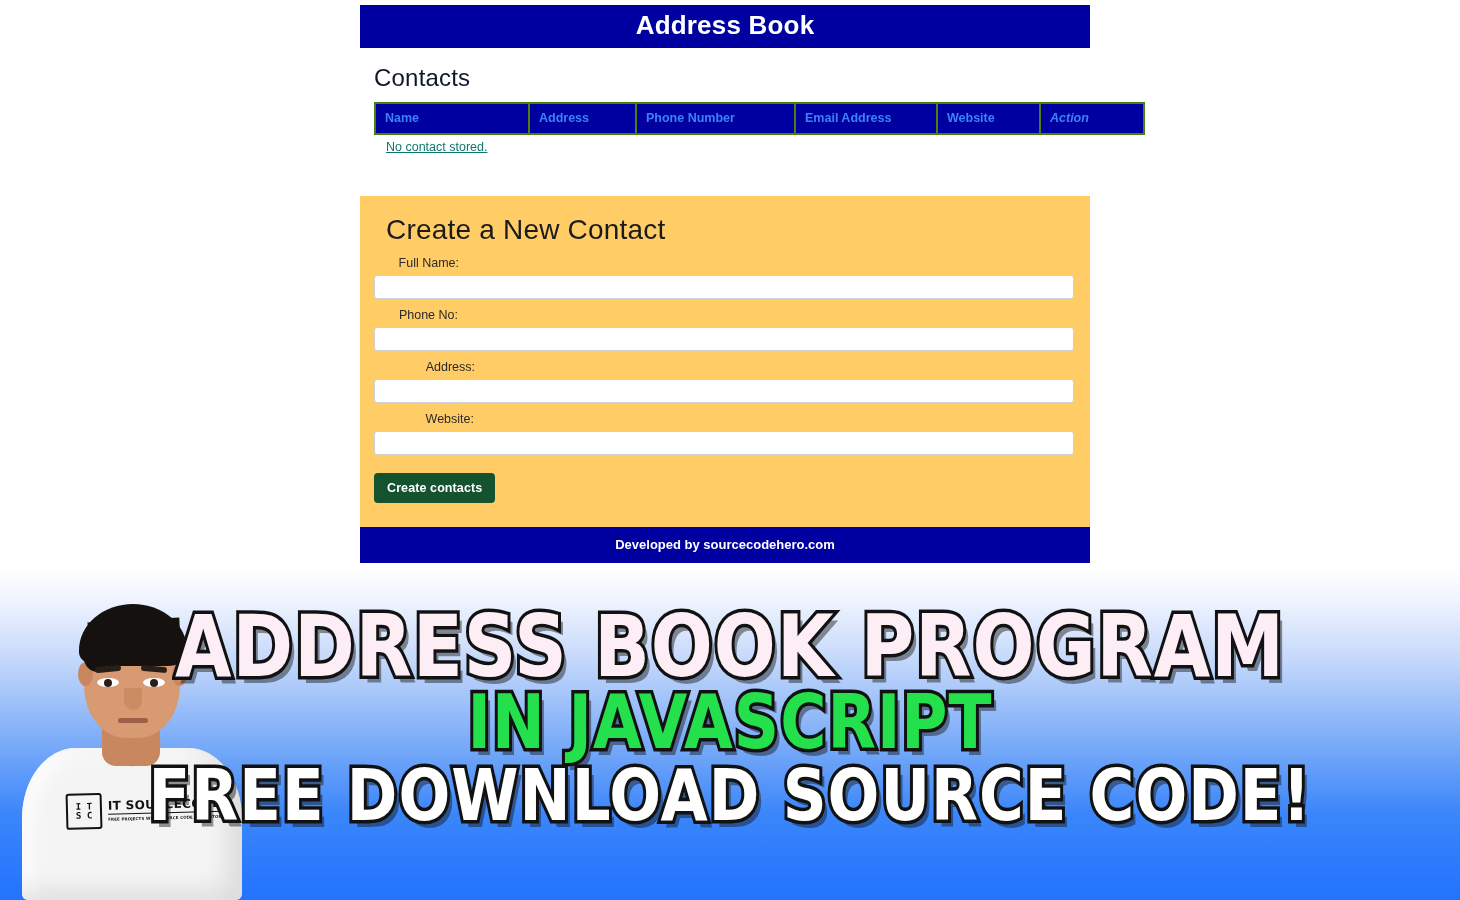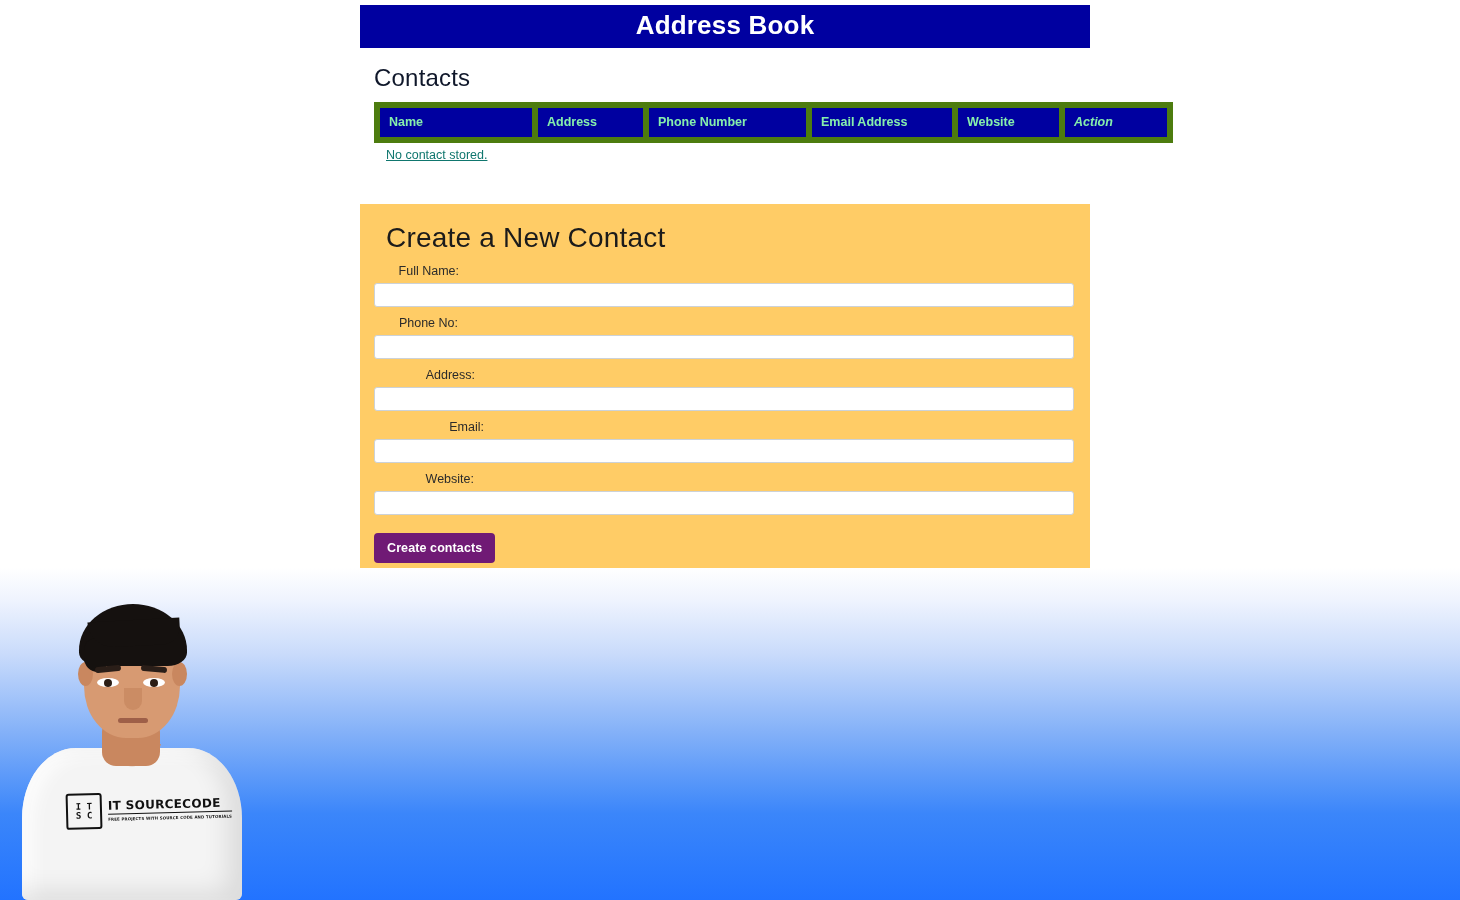--- a/index.html
+++ b/index.html
@@ -49,26 +49,26 @@
     letter-spacing: 0.2px;
   }
   table.contacts-table {
     border-collapse: collapse;
     margin-left: 14px;
     width: 703px;
     table-layout: fixed;
   }
   table.contacts-table th {
     background: #0000a0;
-    color: #86efac;
+    color: #3b82f6;
     font-size: 12.5px;
     font-weight: bold;
     text-align: left;
     padding: 7px 0 8px 9px;
-    border: 6px solid #4d7c0f;
+    border: 2px solid #4d7c0f;
     box-shadow: 0 0 0 1px #dcdcdc;
   }
   .col-name    { width: 143px; }
   .col-address { width: 96px; }
   .col-phone   { width: 148px; }
   .col-email   { width: 131px; }
   .col-website { width: 92px; }
   .col-action  { width: 93px; font-style: italic; }
 
   .no-contact {
@@ -116,21 +116,21 @@
     border: 1px solid #ccd2d8;
     border-radius: 3px;
     font-size: 13px;
     font-family: "Liberation Sans", sans-serif;
     padding: 2px 6px;
     outline: none;
   }
   .create-btn {
     margin-top: 16px;
     margin-left: 0;
-    background: #701a75;
+    background: #14532d;
     color: #ffffff;
     border: none;
     border-radius: 4px;
     font-size: 12.5px;
     font-weight: bold;
     font-family: "Liberation Sans", sans-serif;
     padding: 8px 13px 8px 13px;
     cursor: pointer;
     letter-spacing: 0.1px;
   }
@@ -401,24 +401,20 @@
       <div class="field-row">
         <label class="field-label indent-c">Phone No:</label>
         <input class="field-input" type="text" value="" style="">
       </div>
 
       <div class="field-row">
         <label class="field-label indent-b">Address:</label>
         <input class="field-input" type="text" value="" style="">
       </div>
 
-      <div class="field-row">
-        <label class="field-label indent-d">Email:</label>
-        <input class="field-input" type="text" value="" style="">
-      </div>
 
       <div class="field-row">
         <label class="field-label indent-e">Website:</label>
         <input class="field-input" type="text" value="" style="">
       </div>
 
       <button class="create-btn">Create contacts</button>
     </div>
 
     <div class="app-footer">Developed by sourcecodehero.com</div>
@@ -447,13 +443,18 @@
         <span>I T</span>
         <span>S C</span>
       </div>
       <div class="logo-text-wrap">
         <span class="logo-title">IT SOURCECODE</span>
         <span class="logo-tagline">FREE PROJECTS WITH SOURCE CODE AND TUTORIALS</span>
       </div>
     </div>
   </div>
 
+  <div class="banner-text-block">
+    <span class="banner-line banner-line-1">ADDRESS BOOK PROGRAM</span>
+    <span class="banner-line banner-line-2">IN JAVASCRIPT</span>
+    <span class="banner-line banner-line-3">FREE DOWNLOAD SOURCE CODE!</span>
+  </div>
 </div>
 
 </body></html>

